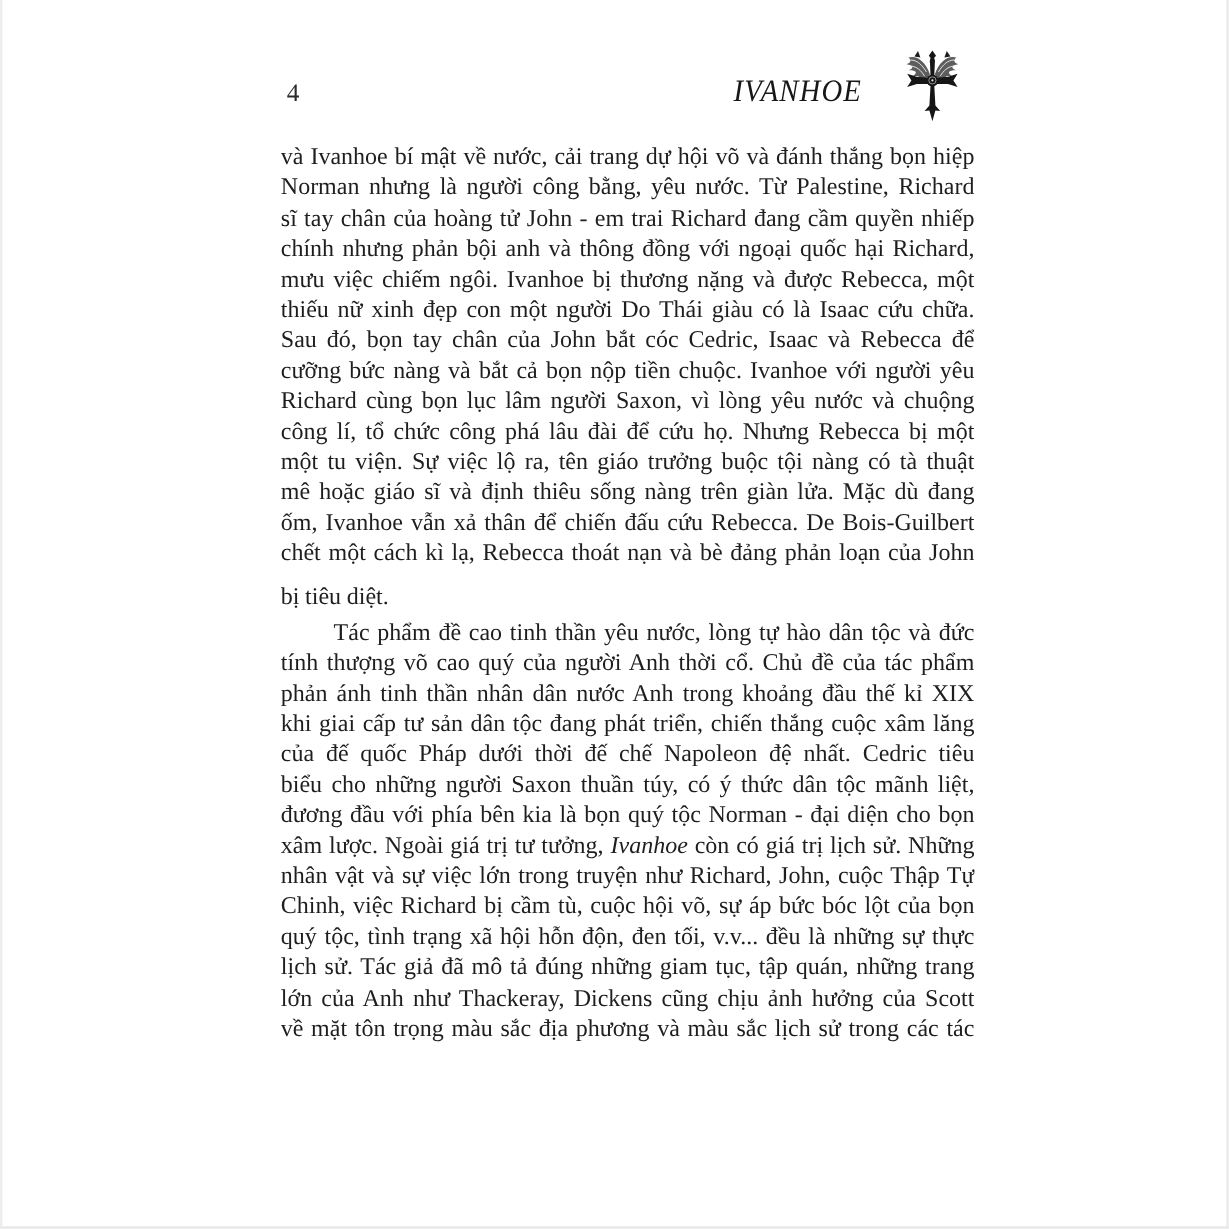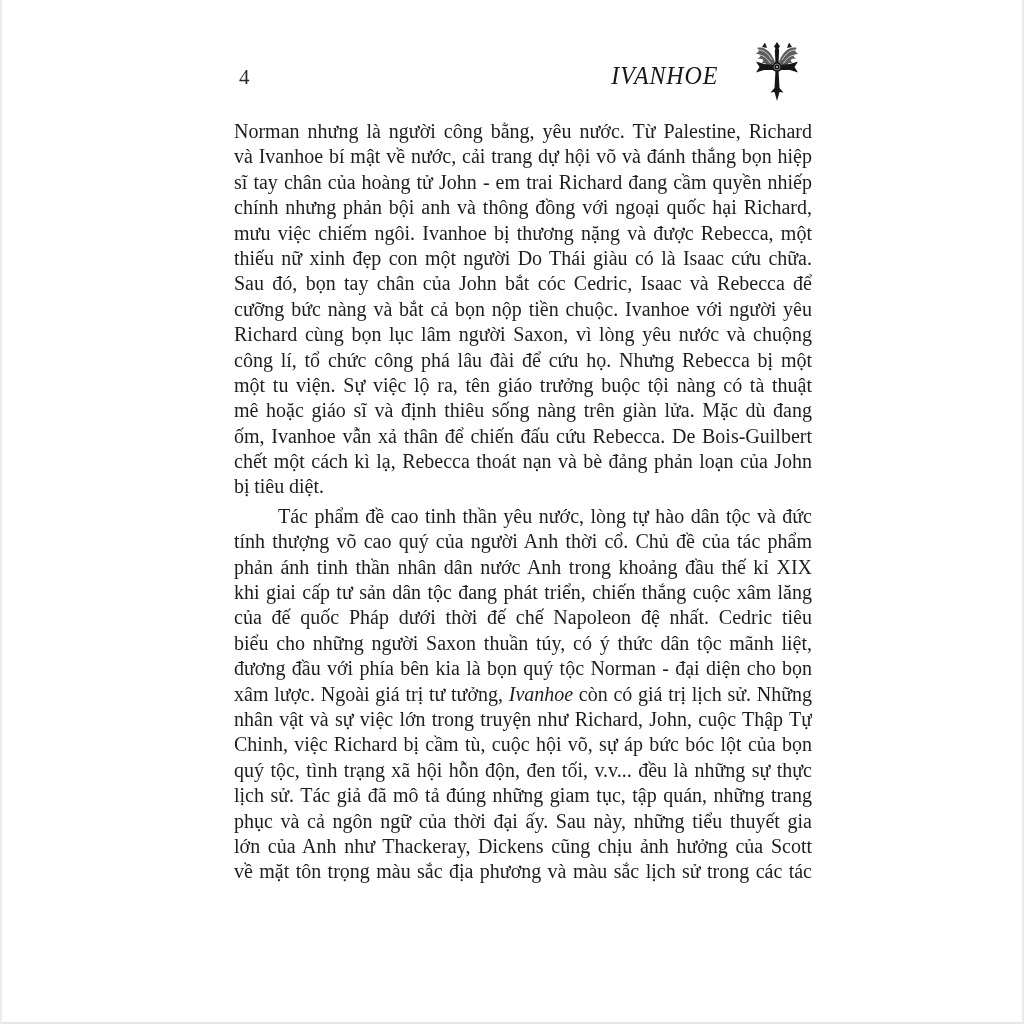--- a/index.html
+++ b/index.html
@@ -58,21 +58,21 @@
   .paragraph { margin: 0; }
   .paragraph.spaced { margin-top: 4px; }
   .line {
     height: 25.4px;
     line-height: 25.4px;
     text-align: justify;
     text-align-last: justify;
     overflow: hidden;
     word-spacing: -0.3px;
   }
-  .line.no-just { text-align: right; text-align-last: left; }
+  .line.no-just { text-align: right; text-align-last: left; margin-top: 11px; }
   .line.indent { text-indent: 44px; }
   .line em { font-style: italic; }
 </style>
 </head>
 <body>
 
 <div class="page">
 
   <div class="header">
     <div class="page-number">4</div>
@@ -111,22 +111,22 @@
           <circle cx="50" cy="50" r="10"></circle>
         </g>
         <circle cx="50" cy="50" r="6" fill="none" stroke="#9a9a9a" stroke-width="1.6"></circle>
         <circle cx="50" cy="50" r="1.8" fill="#e0e0e0"></circle>
       </svg>
     </div>
   </div>
 
   <div class="body-text">
       <div class="paragraph">
+        <div class="line">và Ivanhoe bí mật về nước, cải trang dự hội võ và đánh thắng bọn hiệp</div>
         <div class="line">Norman nhưng là người công bằng, yêu nước. Từ Palestine, Richard</div>
-        <div class="line">và Ivanhoe bí mật về nước, cải trang dự hội võ và đánh thắng bọn hiệp</div>
         <div class="line">sĩ tay chân của hoàng tử John - em trai Richard đang cầm quyền nhiếp</div>
         <div class="line">chính nhưng phản bội anh và thông đồng với ngoại quốc hại Richard,</div>
         <div class="line">mưu việc chiếm ngôi. Ivanhoe bị thương nặng và được Rebecca, một</div>
         <div class="line">thiếu nữ xinh đẹp con một người Do Thái giàu có là Isaac cứu chữa.</div>
         <div class="line">Sau đó, bọn tay chân của John bắt cóc Cedric, Isaac và Rebecca để</div>
         <div class="line">cưỡng bức nàng và bắt cả bọn nộp tiền chuộc. Ivanhoe với người yêu</div>
         <div class="line">Richard cùng bọn lục lâm người Saxon, vì lòng yêu nước và chuộng</div>
         <div class="line">công lí, tổ chức công phá lâu đài để cứu họ. Nhưng Rebecca bị một</div>
         <div class="line">một tu viện. Sự việc lộ ra, tên giáo trưởng buộc tội nàng có tà thuật</div>
         <div class="line">mê hoặc giáo sĩ và định thiêu sống nàng trên giàn lửa. Mặc dù đang</div>
@@ -140,19 +140,18 @@
         <div class="line">phản ánh tinh thần nhân dân nước Anh trong khoảng đầu thế kỉ XIX</div>
         <div class="line">khi giai cấp tư sản dân tộc đang phát triển, chiến thắng cuộc xâm lăng</div>
         <div class="line">của đế quốc Pháp dưới thời đế chế Napoleon đệ nhất. Cedric tiêu</div>
         <div class="line">biểu cho những người Saxon thuần túy, có ý thức dân tộc mãnh liệt,</div>
         <div class="line">đương đầu với phía bên kia là bọn quý tộc Norman - đại diện cho bọn</div>
         <div class="line">xâm lược. Ngoài giá trị tư tưởng, <em>Ivanhoe</em> còn có giá trị lịch sử. Những</div>
         <div class="line">nhân vật và sự việc lớn trong truyện như Richard, John, cuộc Thập Tự</div>
         <div class="line">Chinh, việc Richard bị cầm tù, cuộc hội võ, sự áp bức bóc lột của bọn</div>
         <div class="line">quý tộc, tình trạng xã hội hỗn độn, đen tối, v.v... đều là những sự thực</div>
         <div class="line">lịch sử. Tác giả đã mô tả đúng những giam tục, tập quán, những trang</div>
-        <div class="line">phục và cả ngôn ngữ của thời đại ấy. Sau này, những tiểu thuyết gia</div>
         <div class="line">lớn của Anh như Thackeray, Dickens cũng chịu ảnh hưởng của Scott</div>
         <div class="line">về mặt tôn trọng màu sắc địa phương và màu sắc lịch sử trong các tác</div>
       </div>
     </div>
 
 </div>
 
 </body></html>

